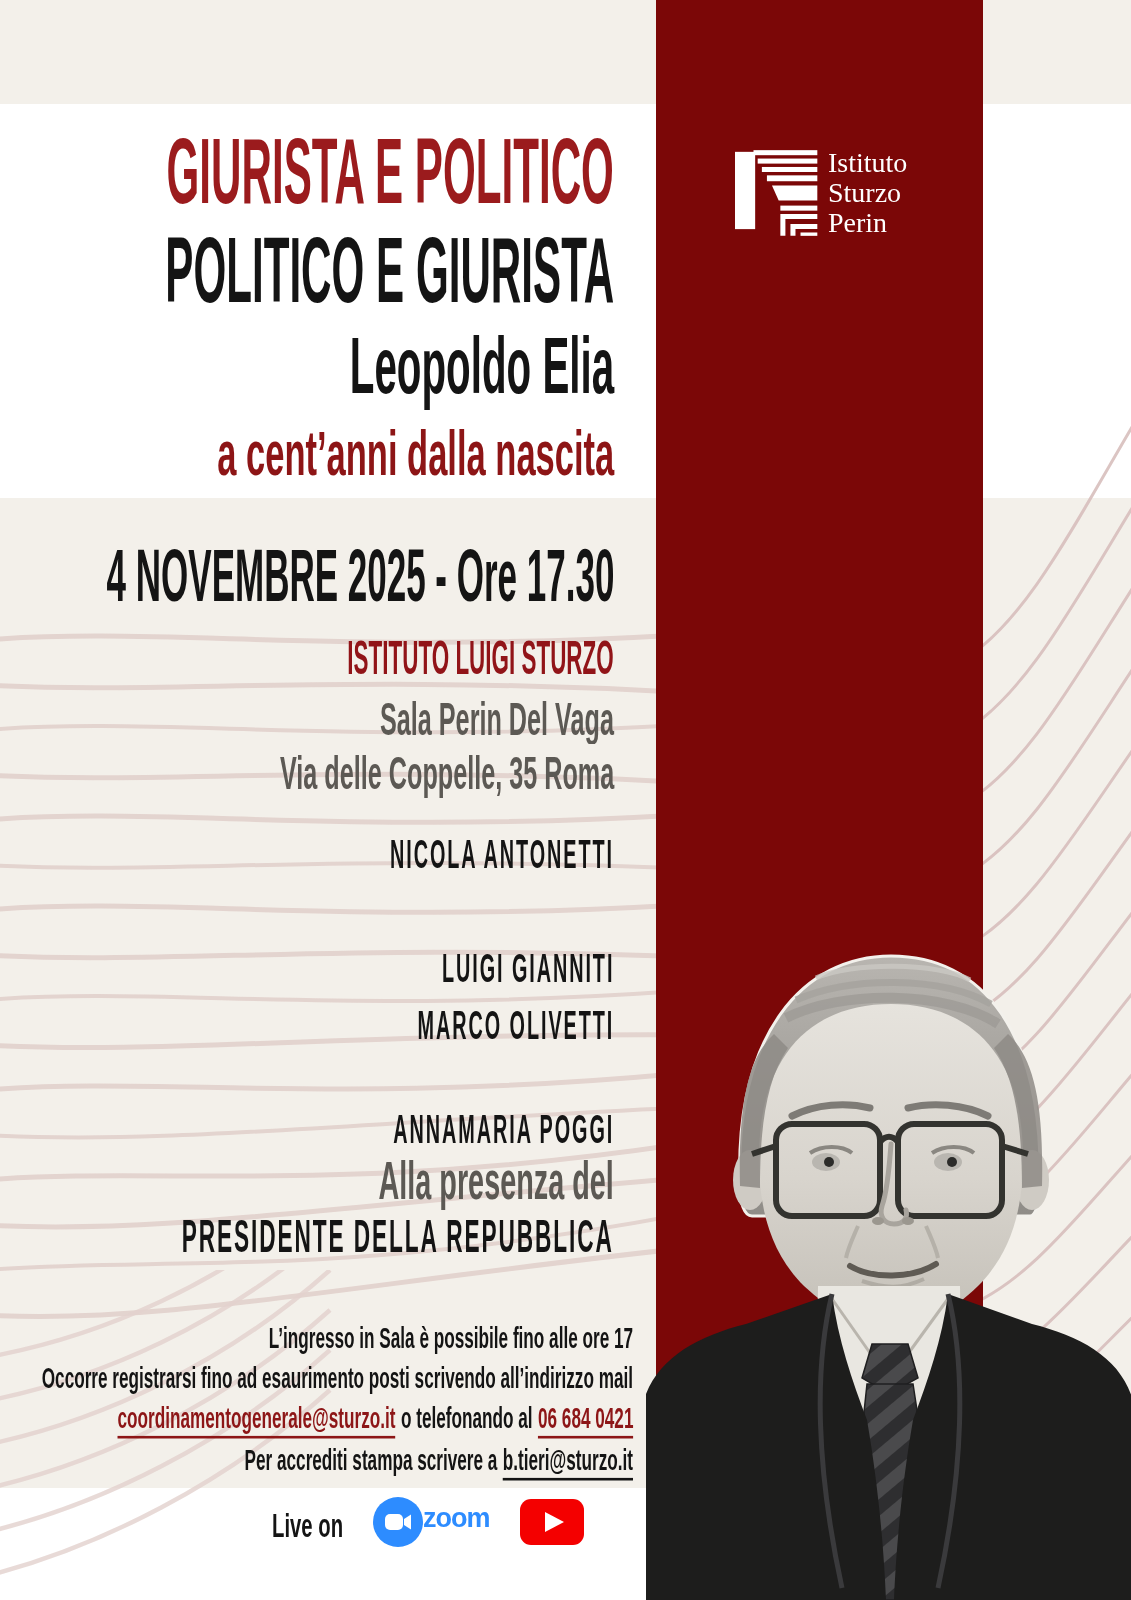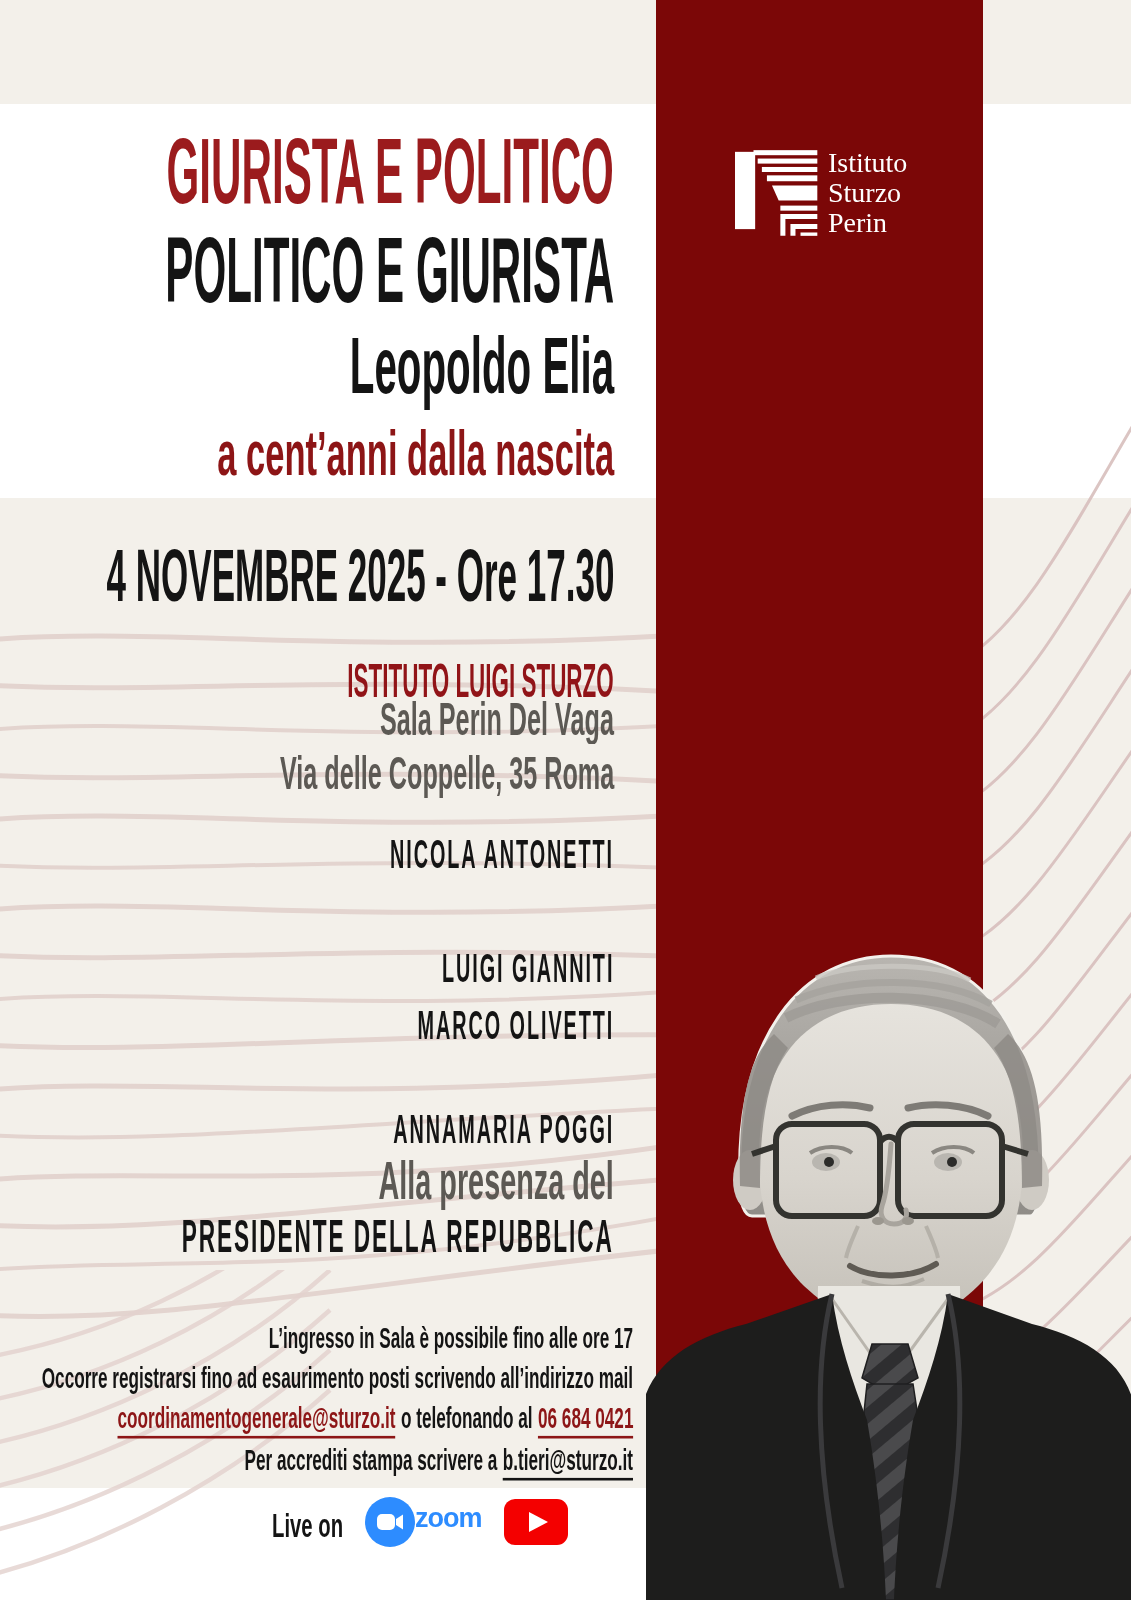--- a/index.html
+++ b/index.html
@@ -32,21 +32,21 @@
   .t-info  { font-size:22px; font-weight:bold; color:#141414; transform:scale(0.78,1.30); }
   .t-live  { font-size:26px; font-weight:bold; color:#141414; transform:scale(0.78,1.30); }
   .lnk { color:#8d1617; border-bottom:2px solid #8d1617; padding-bottom:1px; cursor:pointer; }
   .blk-lnk { color:#141414; border-bottom:2px solid #141414; padding-bottom:1px; cursor:pointer; }
   .sp { display:inline-block; width:7px; }
 
   .logo { position:absolute; left:735px; top:150px; }
   .logo-text { position:absolute; left:828px; top:148px; color:#ffffff;
     font-family:"Liberation Serif", serif; font-size:28px; line-height:30px; }
 
-  .bottomrow { position:absolute; left:252px; top:1497px; display:flex; align-items:center; gap:22px; }
+  .bottomrow { position:absolute; left:252px; top:1497px; display:flex; align-items:center; gap:30px; }
   .zoomblock { display:flex; align-items:center; }
   .zoomword { color:#2d8cff; font-weight:bold; font-size:27px; letter-spacing:-1px; margin-top:-7px;
     font-family:"Liberation Sans", sans-serif; }
   .liveon { margin-top:6px; }
   .portrait { position:absolute; left:646px; top:948px; }
 </style>
 </head>
 <body>
 
 <div class="page">
@@ -137,21 +137,21 @@
   <div class="rline" style="top:338px;">
     <span class="cnd t-blk2">Leopoldo Elia</span>
   </div>
   <div class="rline" style="top:430px;">
     <span class="cnd t-red2">a cent’anni dalla nascita</span>
   </div>
 
   <div class="rline" style="top:550px;">
     <span class="cnd t-date">4 NOVEMBRE 2025 - Ore 17.30</span>
   </div>
-  <div class="rline" style="top:664px;">
+  <div class="rline" style="top:641px;">
     <span class="cnd t-venue">ISTITUTO LUIGI STURZO</span>
   </div>
   <div class="rline" style="top:701px;">
     <span class="cnd t-gray">Sala Perin Del Vaga</span>
   </div>
   <div class="rline" style="top:755px;">
     <span class="cnd t-gray">Via delle Coppelle, 35 Roma</span>
   </div>
 
   <div class="rline" style="top:839px;">

